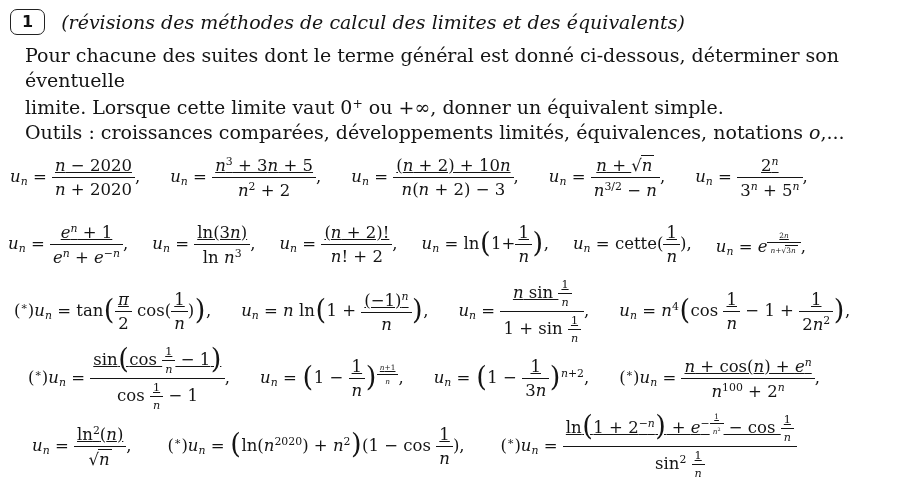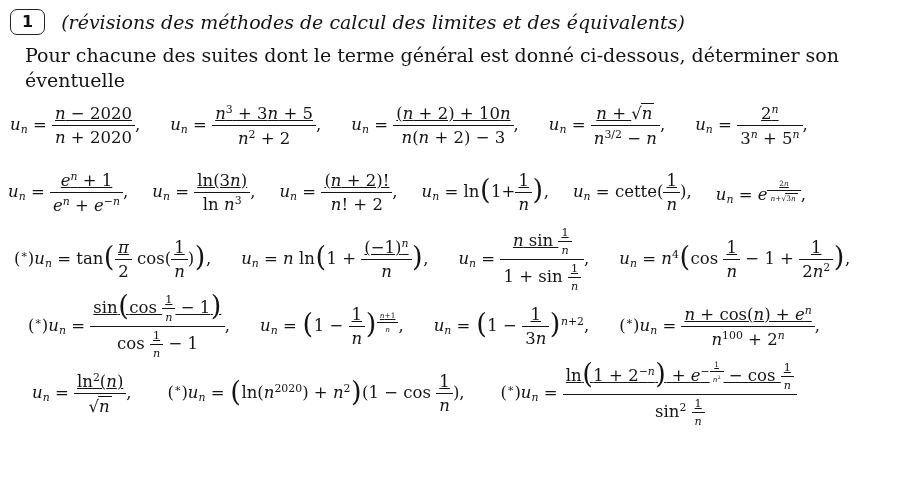--- a/index.html
+++ b/index.html
@@ -55,20 +55,22 @@
 
 <div class="page">
 
   <div class="titleline">
     <span class="numbox">1</span>
     <span class="subtitle">(révisions des méthodes de calcul des limites et des équivalents)</span>
   </div>
 
   <div class="para">
     <div>Pour chacune des suites dont le terme général est donné ci-dessous, déterminer son éventuelle</div>
+    <div><span>limite. Lorsque cette limite vaut 0</span><sup class="tsup">+</sup><span> ou +∞, donner un équivalent simple.</span></div>
+    <div><span>Outils : croissances comparées, développements limités, équivalences, notations </span><span class="it">o</span><span>,...</span></div>
   </div>
 
   <div class="mathrow row1">
     <span class="formula"><span class="mrow"><span class="it">u</span><span class="msub"><span class="it">n</span></span><span class="rm"> = </span><span class="frac"><span class="num"><span class="mrow"><span class="it">n</span><span class="rm"> − 2020</span></span></span><span class="den"><span class="mrow"><span class="it">n</span><span class="rm"> + 2020</span></span></span></span><span class="rm">,</span></span></span>
     <span class="formula"><span class="mrow"><span class="it">u</span><span class="msub"><span class="it">n</span></span><span class="rm"> = </span><span class="frac"><span class="num"><span class="mrow"><span class="it">n</span><span class="msup"><span class="rm">3</span></span><span class="rm"> + 3</span><span class="it">n</span><span class="rm"> + 5</span></span></span><span class="den"><span class="mrow"><span class="it">n</span><span class="msup"><span class="rm">2</span></span><span class="rm"> + 2</span></span></span></span><span class="rm">,</span></span></span>
     <span class="formula"><span class="mrow"><span class="it">u</span><span class="msub"><span class="it">n</span></span><span class="rm"> = </span><span class="frac"><span class="num"><span class="mrow"><span class="rm">(</span><span class="it">n</span><span class="rm"> + 2) + 10</span><span class="it">n</span></span></span><span class="den"><span class="mrow"><span class="it">n</span><span class="rm">(</span><span class="it">n</span><span class="rm"> + 2) − 3</span></span></span></span><span class="rm">,</span></span></span>
     <span class="formula"><span class="mrow"><span class="it">u</span><span class="msub"><span class="it">n</span></span><span class="rm"> = </span><span class="frac"><span class="num"><span class="mrow"><span class="it">n</span><span class="rm"> + </span><span class="sqrt"><span class="rad">√</span><span class="sqb"><span class="it">n</span></span></span></span></span><span class="den"><span class="mrow"><span class="it">n</span><span class="msup"><span class="rm">3/2</span></span><span class="rm"> − </span><span class="it">n</span></span></span></span><span class="rm">,</span></span></span>
     <span class="formula"><span class="mrow"><span class="it">u</span><span class="msub"><span class="it">n</span></span><span class="rm"> = </span><span class="frac"><span class="num"><span class="mrow"><span class="rm">2</span><span class="msup"><span class="it">n</span></span></span></span><span class="den"><span class="mrow"><span class="rm">3</span><span class="msup"><span class="it">n</span></span><span class="rm"> + 5</span><span class="msup"><span class="it">n</span></span></span></span></span><span class="rm">,</span></span></span>
   </div>
 

